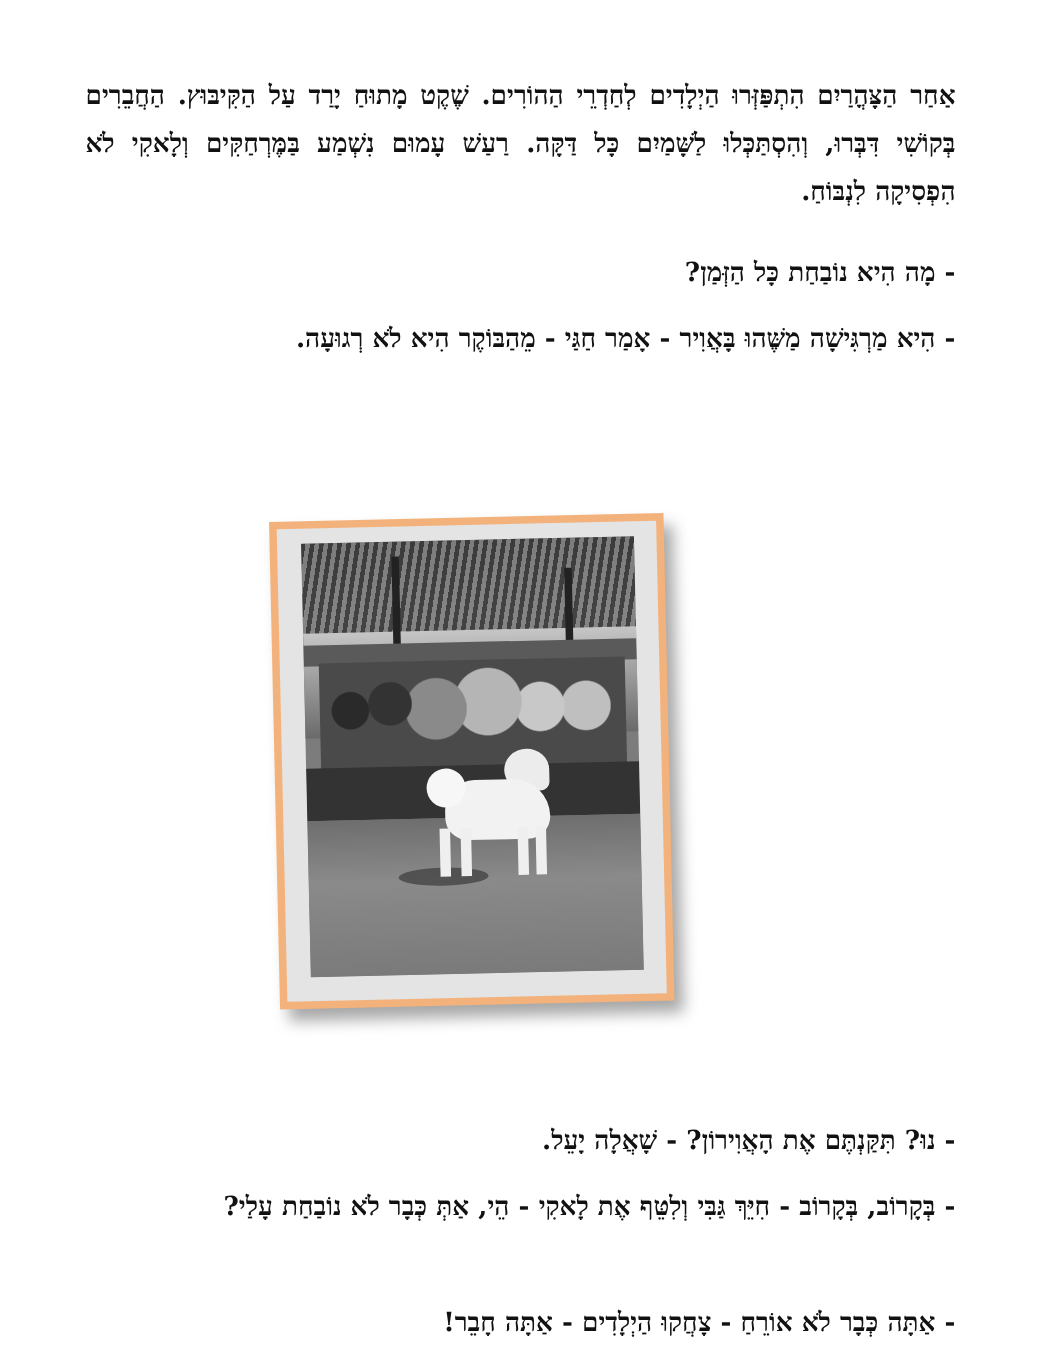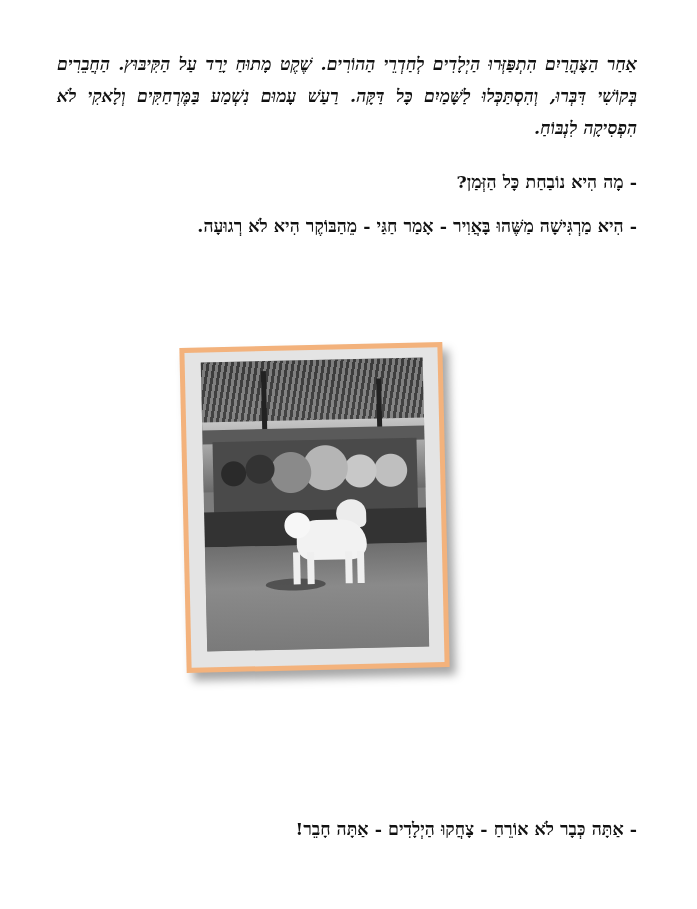--- a/index.html
+++ b/index.html
@@ -1,19 +1,19 @@
 <!DOCTYPE html>
 <html><head>
   <meta charset="utf-8">
   <style>
     html, body { margin:0; padding:0; background:#ffffff; }
     body { width:697px; height:909px; position:relative; overflow:hidden;
       font-family:"DejaVu Serif", "Liberation Serif", serif; color:#111; }
     .page { position:absolute; inset:0; direction:rtl; }
-    .para { position:absolute; right:60px; width:580px; font-size:17.5px; line-height:32px; text-align:justify; text-align-last:right; font-weight:bold;font-style:italic; }
+    .para { position:absolute; right:60px; width:580px; font-size:17.5px; line-height:32px; text-align:justify; text-align-last:right; font-weight:bold; }
     .line { position:absolute; right:60px; left:40px; font-size:17.5px; line-height:24px; white-space:nowrap; text-align:right; font-weight:bold; }
     .photo-wrap { position:absolute; left:183px; top:345px; width:263px; height:325px; transform:rotate(-1.3deg); }
     .photo-frame { position:absolute; inset:0; background:#f3b27c; box-shadow:6px 8px 10px rgba(0,0,0,0.35); }
     .photo-mat { position:absolute; left:5px; top:5px; right:5px; bottom:5px; background:#e4e4e4; }
     .photo-img { position:absolute; left:16px; top:10px; right:15px; bottom:16px; overflow:hidden; background:#7c7c7c; }
     .sky { position:absolute; left:0; top:0; width:100%; height:45%; background:linear-gradient(#9a9a9a, #d0d0d0 40%, #6a6a6a); }
     .palm { position:absolute; top:0; width:100%; height:60px; background:repeating-linear-gradient(100deg, #2a2a2a 0 3px, #777 3px 6px); opacity:0.85; }
     .trunk { position:absolute; width:5px; background:#222; }
     .roof { position:absolute; left:0; right:0; top:68px; height:14px; background:#5a5a5a; }
     .crowd { position:absolute; left:10px; right:8px; top:80px; height:80px; background:
@@ -60,14 +60,16 @@
         <div class="dog-head"></div>
         <div class="dog-leg" style="left:88px;"></div>
         <div class="dog-leg" style="left:102px;"></div>
         <div class="dog-leg" style="left:140px;"></div>
         <div class="dog-leg" style="left:152px;"></div>
         <div class="debris"></div>
       </div>
     </div>
   </div>
 
-  <div class="line" style="top:817px;">- אַתָּה כְּבָר לֹא אוֹרֵחַ - צָחֲקוּ הַיְלָדִים - אַתָּה חָבֵר!</div>
+  <div class="line" style="top:749px;">- נוּ? תִּקַּנְתֶּם אֶת הָאֲוִירוֹן? - שָׁאֲלָה יָעֵל.</div>
+  <div class="line" style="top:793px;">- בְּקָרוֹב, בְּקָרוֹב - חִיֵּךְ גַּבִּי וְלִטֵּף אֶת לָאקִי - הֵי, אַתְּ כְּבָר לֹא נוֹבַחַת עָלַי?</div>
+  <div class="line" style="top:870px;">- אַתָּה כְּבָר לֹא אוֹרֵחַ - צָחֲקוּ הַיְלָדִים - אַתָּה חָבֵר!</div>
 </div>
 
 </body></html>

